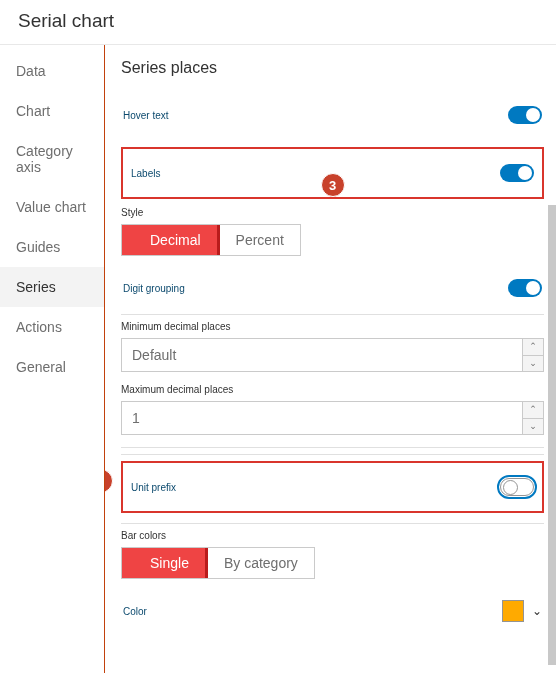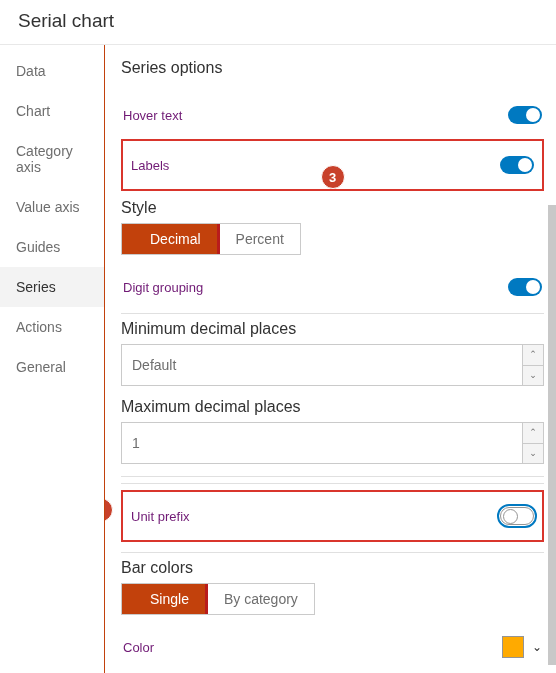--- a/index.html
+++ b/index.html
@@ -10,44 +10,44 @@
 .body { display: flex; height: calc(100% - 44px); }
 
 .sidebar { width: 105px; border-right: 1px solid #c2410c; padding-top: 6px; }
 .sidebar-item { padding: 12px 16px; font-size: 14px; color: #6e6e6e; cursor: pointer; }
 .sidebar-item.active { background: #f3f3f3; color: #323232; }
 
 .panel { flex: 1; padding: 14px 12px 14px 16px; overflow-y: auto; position: relative; }
 .panel-title { font-size: 16px; color: #323232; margin-bottom: 18px; }
 
 .row { display: flex; align-items: center; justify-content: space-between; min-height: 40px; padding: 2px 2px; }
-.row-label { font-size: 13px; color: #701a75; }
-.sublabel { font-size: 16px; color: #323232; margin-bottom: 6px; }
+.row-label { font-size: 10px; color: #0c4a6e; }
+.sublabel { font-size: 10px; color: #323232; margin-bottom: 6px; }
 
 .highlight { border: 2px solid #d9352c; padding: 4px 6px; position: relative; }
 .marker { position: absolute; width: 24px; height: 24px; border-radius: 50%; background: #c8412b; color: #fff; display: flex; align-items: center; justify-content: center; font-weight: bold; font-size: 13px; border: 1px solid #fff; }
 
 
 .toggle { width: 34px; height: 18px; border-radius: 10px; position: relative; cursor: pointer; }
 .toggle.on { background: #0079c1; }
 .toggle.on::after { content: ""; position: absolute; right: 2px; top: 2px; width: 14px; height: 14px; border-radius: 50%; background: #fff; }
 .toggle.off { background: #fff; border: 1px solid #959595; }
 .toggle.off::after { content: ""; position: absolute; left: 2px; top: 1px; width: 13px; height: 13px; border-radius: 50%; background: #fff; border: 1px solid #959595; }
 .toggle.off.focus { outline: 2px solid #0079c1; outline-offset: 1px; }
 
 
 .seg { display: inline-flex; border: 1px solid #cacaca; }
 .seg-btn { padding: 7px 16px; font-size: 14px; color: #6e6e6e; background: #fff; border: none; cursor: pointer; }
-.seg-btn.active { background: #c2410c; color: #fff; padding-left: 28px; }
+.seg-btn.active { background: #ef4444; color: #fff; padding-left: 28px; }
 .seg-btn + .seg-btn { border-left: 3px solid #b91c1c; }
 
 .hr { border: none; border-top: 1px solid #e0e0e0; margin: 6px 0; }
 
 
-.spinwrap { display: flex; height: 42px; justify-content: flex-end; }
+.spinwrap { display: flex; height: 34px; justify-content: flex-end; }
 .spinwrap input { flex: 1; border: 1px solid #cacaca; padding: 0 10px; font-size: 14px; color: #6e6e6e; border-right: none; }
 .spincol { width: 22px; display: flex; flex-direction: column; border: 1px solid #cacaca; }
 .spinbtn { flex: 1; background: #f4f4f4; display: flex; align-items: center; justify-content: center; cursor: pointer; font-size: 9px; color: #6e6e6e; line-height: 1; }
 .spinbtn:first-child { border-bottom: 1px solid #cacaca; }
 
 .pair { display: flex; align-items: center; gap: 10px; }
 .pair-label { width: 90px; font-size: 14px; color: #323232; }
 .pair input { flex: 1; height: 34px; border: 1px solid #cacaca; padding: 0 8px; }
 
 .swatch-row { display: flex; align-items: center; gap: 8px; cursor: pointer; }
@@ -62,36 +62,36 @@
 
 <div class="header">
   <span>Serial chart</span>
 </div>
 
 <div class="body">
   <div class="sidebar">
     <div class="sidebar-item">Data</div>
     <div class="sidebar-item">Chart</div>
     <div class="sidebar-item">Category axis</div>
-    <div class="sidebar-item">Value axis</div>
+    <div class="sidebar-item">Value chart</div>
     <div class="sidebar-item">Guides</div>
     <div class="sidebar-item active">Series</div>
     <div class="sidebar-item">Actions</div>
     <div class="sidebar-item">General</div>
   </div>
 
   <div class="panel">
-    <div class="panel-title">Series options</div>
+    <div class="panel-title">Series places</div>
 
     <div class="row">
       <span class="row-label">Hover text</span>
       <div class="toggle on"></div>
     </div>
 
-    <div class="highlight" style="margin:4px 0 8px;">
+    <div class="highlight" style="margin:12px 0 8px;">
       <div class="row">
         <span class="row-label">Labels</span>
         <div class="toggle on"></div>
       </div>
       <div class="marker" style="top:24px; left:50%; transform:translateX(-50%);">3</div>
     </div>
 
     <div class="section">
       <div class="sublabel">Style</div>
       <div class="seg">

